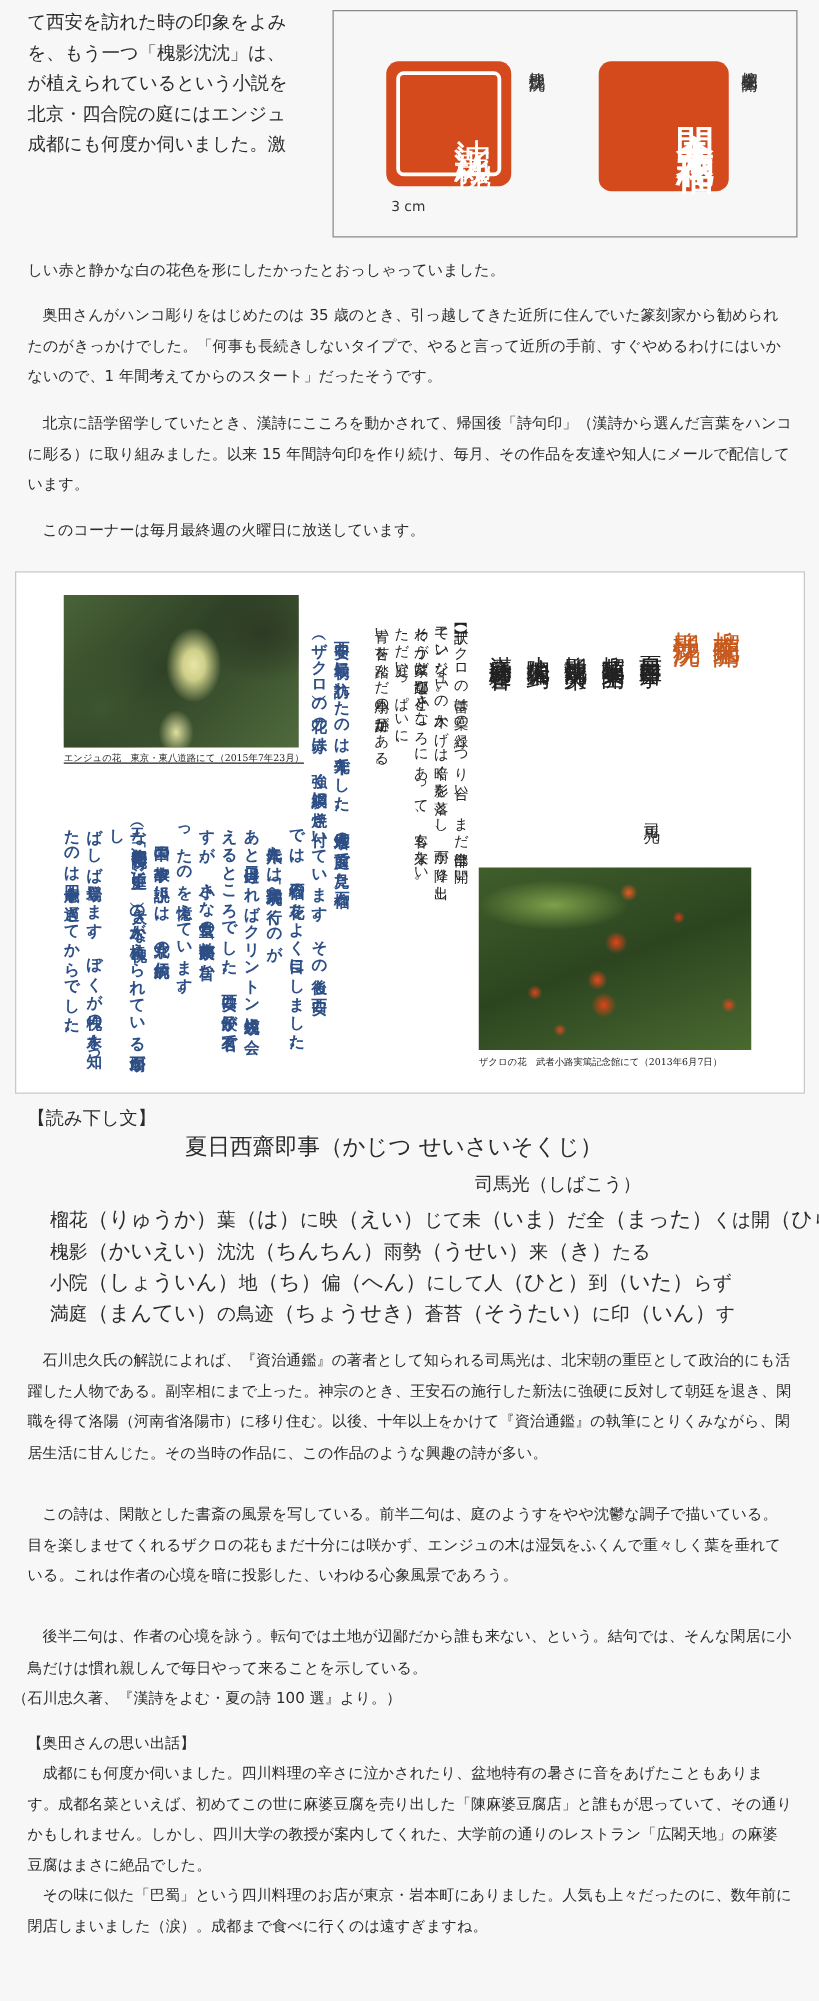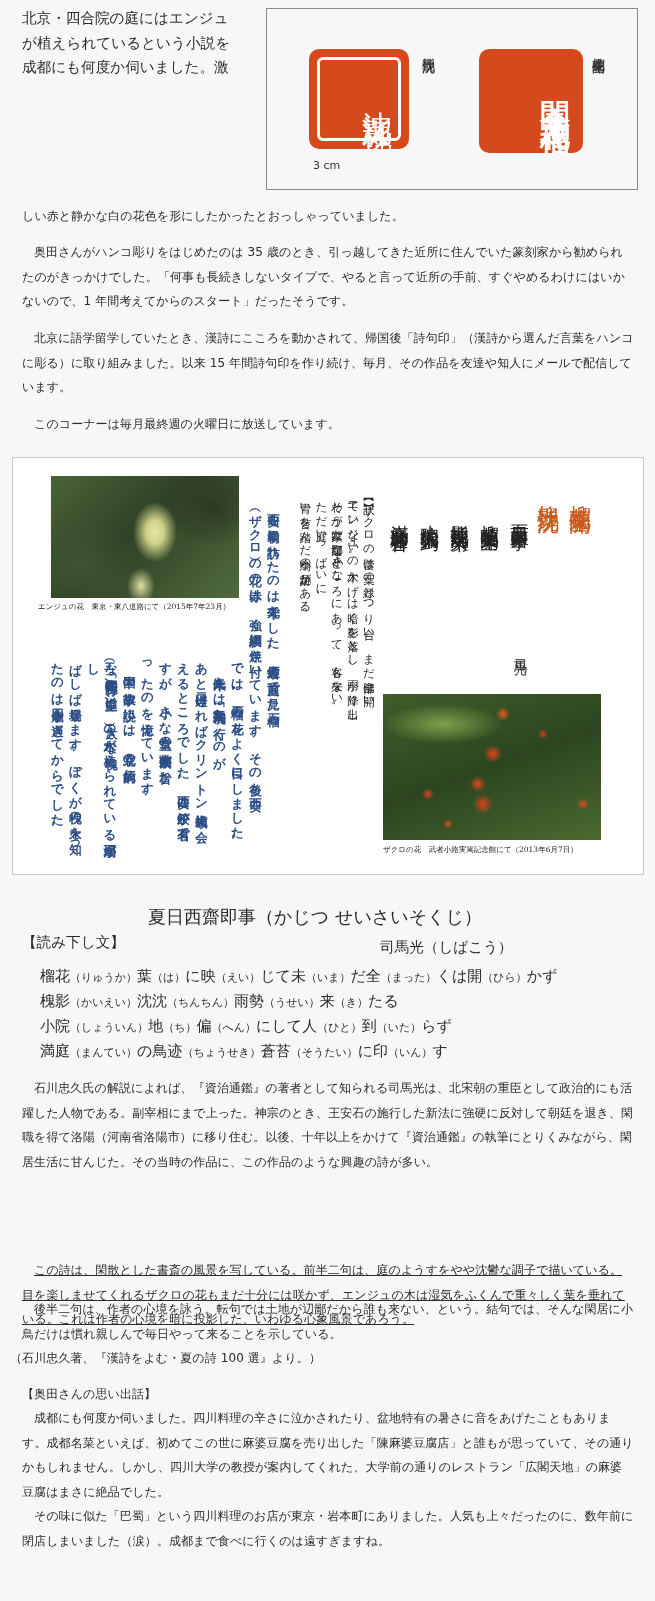--- a/index.html
+++ b/index.html
@@ -28,33 +28,35 @@
   #panel { position: absolute; left: 12px; top: 457px; width: 630px; height: 416px; border: 1px solid #c8c8c8; background: #fff; }
   .vt { position: absolute; writing-mode: vertical-rl; font-family: "DejaVu Serif", serif; }
   .poem-title { color: #c85a1e; font-size: 22px; line-height: 30px; letter-spacing: 2px; }
   .poem-line { color: #222; font-size: 18.5px; line-height: 29px; letter-spacing: 1.5px; }
   .trans { color: #222; font-size: 11.5px; line-height: 15.5px; letter-spacing: 0.5px; }
   .essay { color: #2d4f86; font-size: 12.5px; line-height: 16.5px; letter-spacing: 0.6px; font-weight: bold; }
   .photo { position: absolute; overflow: hidden; }
   .caption { position: absolute; font-family: "DejaVu Serif", serif; font-size: 7.5px; color: #222; white-space: nowrap; }
 
   
-  .yk-head { position: absolute; left: 22px; top: 885px; font-size: 14.6px; margin-top: 48px; }
+  .yk-head { position: absolute; left: 22px; top: 885px; font-size: 14.6px; }
   .yk-title { position: absolute; left: 148px; top: 905px; font-size: 18px; }
   .yk-title .kana { font-size: 18px; }
   .yk-author { position: absolute; left: 380px; top: 938px; font-size: 14.6px; text-align: center; }
   .yk-line { position: absolute; left: 40px; font-size: 15px; line-height: 24px; white-space: nowrap; }
-  .yk-line .r { font-size: 11px; text-align: right; }
+  .yk-line .r { font-size: 17px; text-align: right; }
 </style>
 </head>
 <body>
 
 <div id="intro">
+  <div>て西安を訪れた時の印象をよみ</div>
+  <div>を、もう一つ「槐影沈沈」は、</div>
+  <div>が植えられているという小説を</div>
   <div>北京・四合院の庭にはエンジュ</div>
-  <div>が植えられているという小説を</div>
   <div>成都にも何度か伺いました。激</div>
 </div>
 
 <div id="seal-box">
   <div class="seal" style="left:42px; top:40px; width:100px; height:100px;">
     <div style="position:absolute; inset:8px; border:3px solid #fff; border-radius:6px;"></div>
     <div class="seal-inner" style="left:14px; top:10px; width:72px; height:80px; font-size:30px; line-height:36px; font-weight:normal; letter-spacing:-4px;">槐影沈沈</div>
   </div>
   <div class="seal-label" style="left:152px; top:38px;">槐影沈沈</div>
   <div id="seal-size">3 cm</div>
@@ -104,21 +106,21 @@
   <div class="vt essay" style="left:36px; top:196px; height:210px;">たのは四十歳を過ぎてからでした。</div>
   <div class="vt essay" style="left:216px; top:196px; height:210px;">では、石榴の花をよく目にしました。</div>
 
   <div class="photo" style="left:38px; top:18px; width:188px; height:122px;
        background:
          radial-gradient(ellipse 22px 30px at 104px 56px, #e8e6a6 0%, #cfd08a 40%, rgba(80,100,50,0) 100%),
          radial-gradient(ellipse 14px 18px at 90px 110px, #dfe0a0 0%, rgba(80,100,50,0) 100%),
          radial-gradient(ellipse 50px 40px at 160px 30px, #2d3a24 0%, rgba(0,0,0,0) 100%),
          radial-gradient(ellipse 60px 50px at 30px 90px, #3e5530 0%, rgba(0,0,0,0) 100%),
          linear-gradient(135deg, #4a6338 0%, #2f4226 45%, #506b3d 100%);"></div>
-  <div class="caption" style="left:25px; top:144px;">エンジュの花　東京・東八道路にて（2015年7年23月）</div>
+  <div class="caption" style="left:38px; top:144px;text-decoration:underline;">エンジュの花　東京・東八道路にて（2015年7年23月）</div>
 
   <div class="photo" style="left:370px; top:236px; width:218px; height:146px;
        background:
          radial-gradient(circle 9px at 110px 60px, #e5431a 0%, rgba(229,67,26,0) 100%),
          radial-gradient(circle 8px at 95px 90px, #e8481c 0%, rgba(232,72,28,0) 100%),
          radial-gradient(circle 10px at 100px 110px, #e04318 0%, rgba(224,67,24,0) 100%),
          radial-gradient(circle 7px at 120px 20px, #ea5a22 0%, rgba(234,90,34,0) 100%),
          radial-gradient(circle 6px at 45px 100px, #d8461d 0%, rgba(216,70,29,0) 100%),
          radial-gradient(circle 6px at 200px 110px, #e0481d 0%, rgba(224,72,29,0) 100%),
          radial-gradient(circle 5px at 160px 40px, #d63b1c 0%, rgba(214,59,28,0) 100%),
@@ -141,19 +143,19 @@
   <span>槐影</span><span class="r">（かいえい）</span><span>沈沈</span><span class="r">（ちんちん）</span><span>雨勢</span><span class="r">（うせい）</span><span>来</span><span class="r">（き）</span><span>たる</span>
 </div>
 <div class="yk-line" style="top:1014px;">
   <span>小院</span><span class="r">（しょういん）</span><span>地</span><span class="r">（ち）</span><span>偏</span><span class="r">（へん）</span><span>にして人</span><span class="r">（ひと）</span><span>到</span><span class="r">（いた）</span><span>らず</span>
 </div>
 <div class="yk-line" style="top:1039px;">
   <span>満庭</span><span class="r">（まんてい）</span><span>の鳥迹</span><span class="r">（ちょうせき）</span><span>蒼苔</span><span class="r">（そうたい）</span><span>に印</span><span class="r">（いん）</span><span>す</span>
 </div>
 
 <p class="p indent" style="top:1076px;">石川忠久氏の解説によれば、『資治通鑑』の著者として知られる司馬光は、北宋朝の重臣として政治的にも活躍した人物である。副宰相にまで上った。神宗のとき、王安石の施行した新法に強硬に反対して朝廷を退き、閑職を得て洛陽（河南省洛陽市）に移り住む。以後、十年以上をかけて『資治通鑑』の執筆にとりくみながら、閑居生活に甘んじた。その当時の作品に、この作品のような興趣の詩が多い。</p>
-<p class="p indent" style="top:1258px;text-decoration:underline;">この詩は、閑散とした書斎の風景を写している。前半二句は、庭のようすをやや沈鬱な調子で描いている。目を楽しませてくれるザクロの花もまだ十分には咲かず、エンジュの木は湿気をふくんで重々しく葉を垂れている。これは作者の心境を暗に投影した、いわゆる心象風景であろう。</p>
+<p class="p indent" style="top:1199px;">この詩は、閑散とした書斎の風景を写している。前半二句は、庭のようすをやや沈鬱な調子で描いている。目を楽しませてくれるザクロの花もまだ十分には咲かず、エンジュの木は湿気をふくんで重々しく葉を垂れている。これは作者の心境を暗に投影した、いわゆる心象風景であろう。</p>
 <p class="p indent" style="top:1297px;">後半二句は、作者の心境を詠う。転句では土地が辺鄙だから誰も来ない、という。結句では、そんな閑居に小鳥だけは慣れ親しんで毎日やって来ることを示している。</p>
 <p class="p" style="top:1346px; left:10px;">（石川忠久著、『漢詩をよむ・夏の詩 100 選』より。）</p>
 
 <p class="p" style="top:1382px;">【奥田さんの思い出話】</p>
 <p class="p indent" style="top:1406px;">成都にも何度か伺いました。四川料理の辛さに泣かされたり、盆地特有の暑さに音をあげたこともあります。成都名菜といえば、初めてこの世に麻婆豆腐を売り出した「陳麻婆豆腐店」と誰もが思っていて、その通りかもしれません。しかし、四川大学の教授が案内してくれた、大学前の通りのレストラン「広閣天地」の麻婆豆腐はまさに絶品でした。</p>
 <p class="p indent" style="top:1504px;">その味に似た「巴蜀」という四川料理のお店が東京・岩本町にありました。人気も上々だったのに、数年前に閉店しまいました（涙）。成都まで食べに行くのは遠すぎますね。</p>
 
 </body></html>

